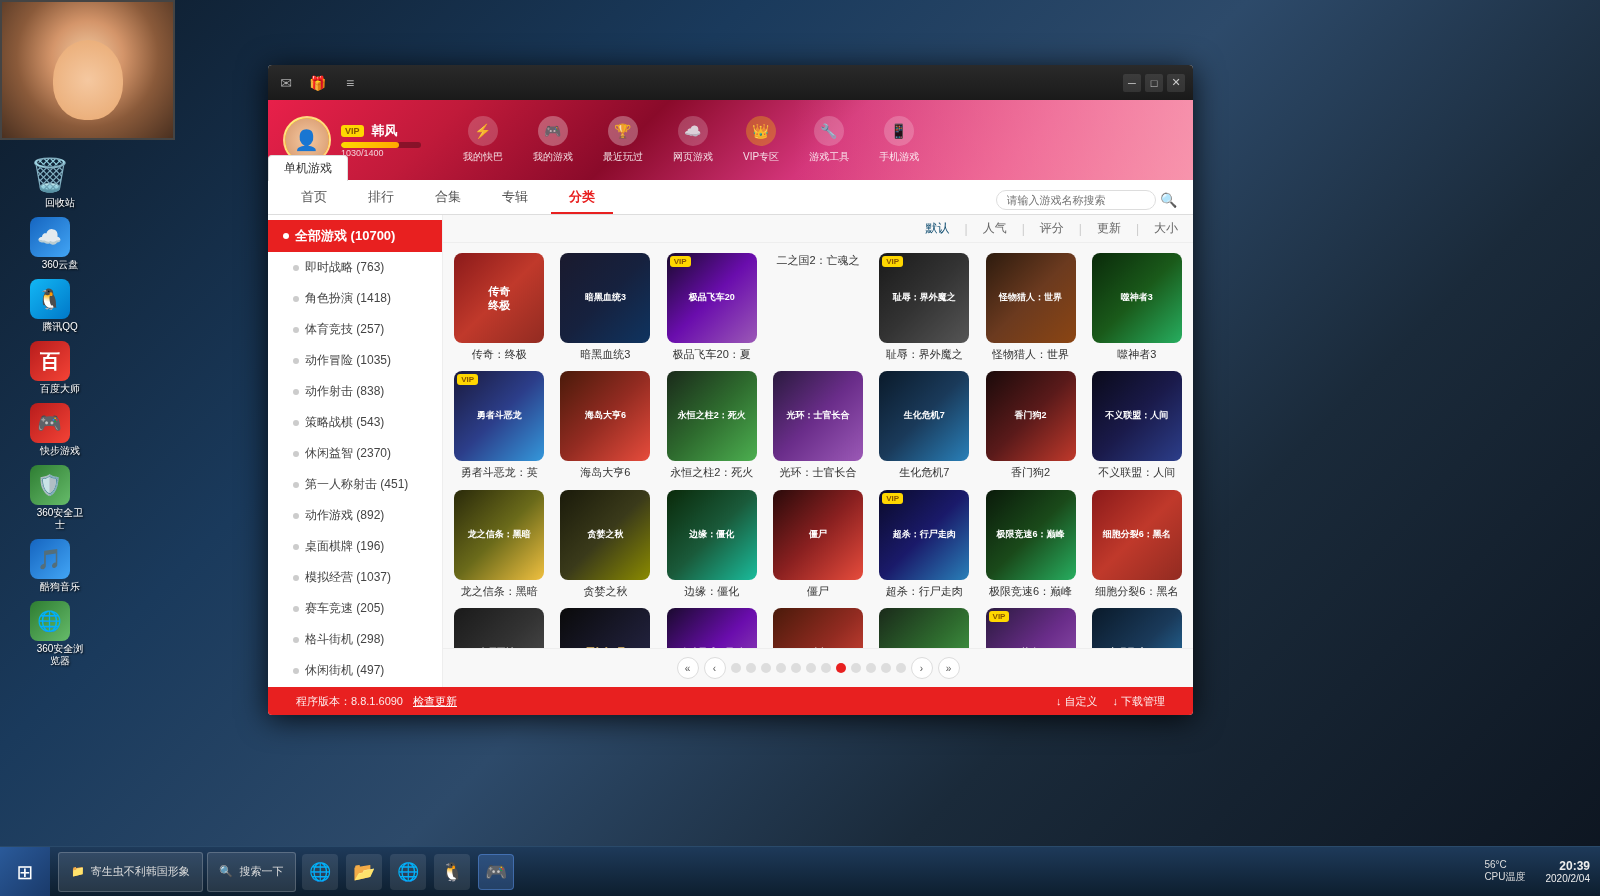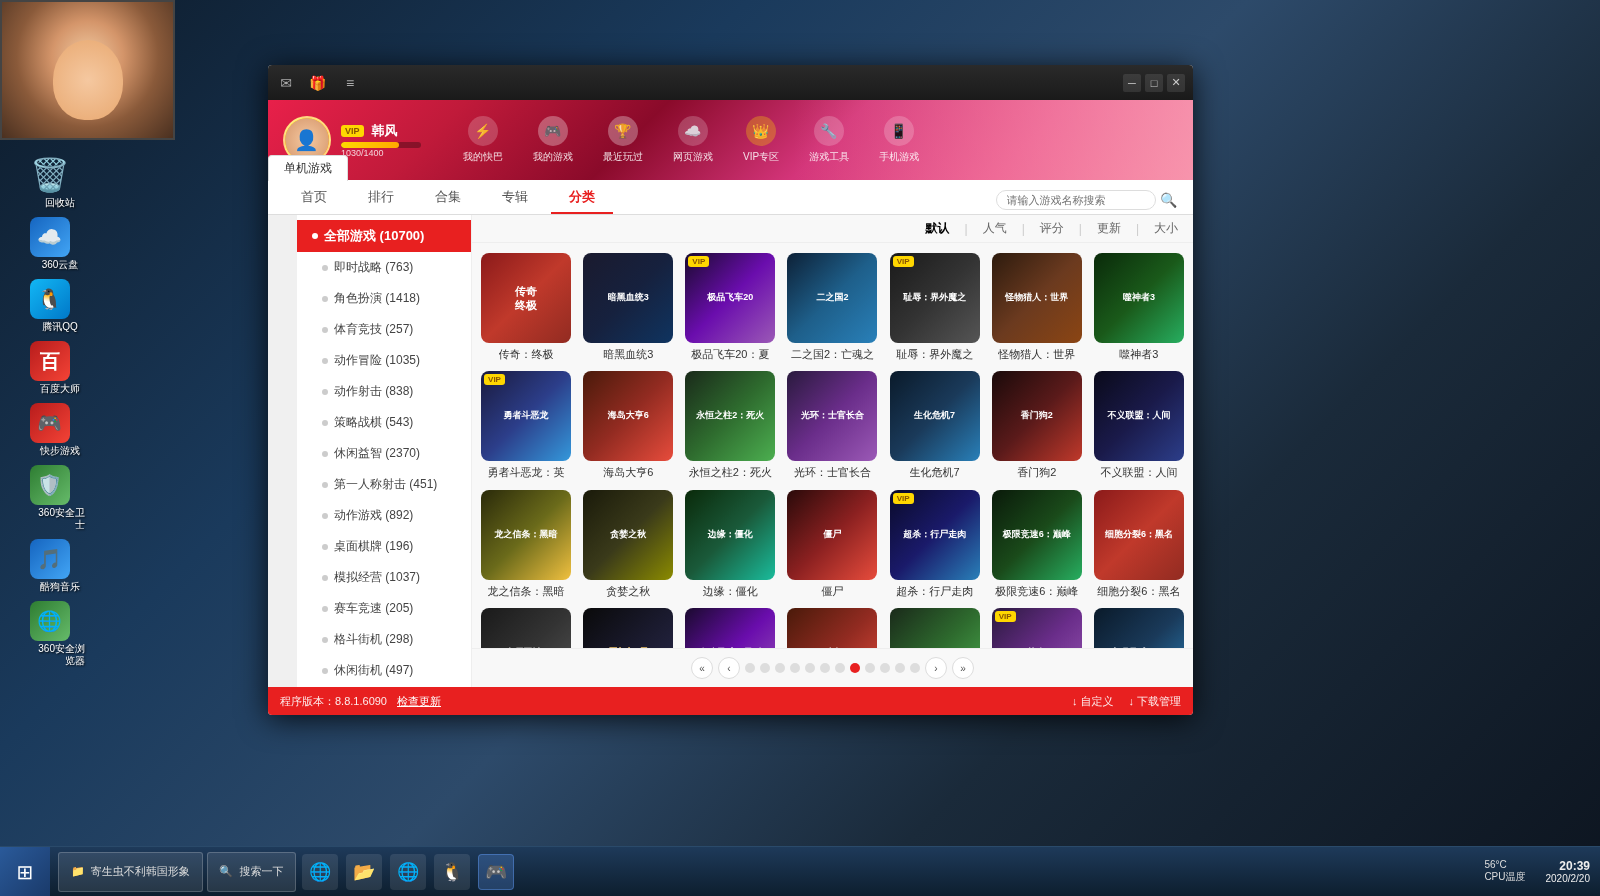--- a/index.html
+++ b/index.html
@@ -73,21 +73,21 @@
       border-radius: 8px;
       display: flex;
       align-items: center;
       justify-content: center;
       font-size: 22px;
       margin-bottom: 2px;
     }
     .desktop-icon .icon-label {
       font-size: 10px;
       color: #fff;
-      text-align: right;
+      text-align: center;
       text-shadow: 1px 1px 2px #000;
       line-height: 1.2;
       padding-left: 20px;
     }
 
     
     .taskbar {
       position: absolute;
       bottom: 0;
       left: 0;
@@ -368,21 +368,20 @@
       color: #888;
       font-size: 14px;
     }
 
     
     .win-content {
       display: flex;
       flex: 1;
       overflow: hidden;
       background: #f8f8f8;
-      margin-left: 29px;
     }
 
     
     .win-sidebar {
       width: 175px;
       background: #fff;
       border-right: 1px solid #eee;
       overflow-y: auto;
       padding: 5px 0;
     }
@@ -419,21 +418,21 @@
       justify-content: flex-end;
       padding: 5px 15px;
       background: #f8f8f8;
       border-bottom: 1px solid #eee;
       gap: 15px;
       font-size: 12px;
       color: #666;
     }
     .sort-bar-item { cursor: pointer; }
     .sort-bar-divider { color: #ccc; }
-    .sort-bar-item.active { color: #000000; font-weight: bold; }
+    .sort-bar-item.active { color: #0c4a6e; font-weight: normal; }
 
     
     .games-area {
       flex: 1;
       display: flex;
       flex-direction: column;
       overflow: hidden;
     }
     .games-grid {
       flex: 1;
@@ -527,21 +526,21 @@
       cursor: pointer;
     }
     .page-dot.active { background: #e82020; }
 
     
     .win-statusbar {
       height: 28px;
       background: #e82020;
       display: flex;
       align-items: center;
-      padding: 0 12px;
+      padding: 0 28px;
       font-size: 11px;
       color: rgba(255,255,255,0.9);
       gap: 10px;
     }
     .statusbar-update {
       color: #fff;
       text-decoration: underline;
       cursor: pointer;
     }
     .statusbar-right {
@@ -826,23 +825,20 @@
             <div class="game-title">暗黑血统3</div>
           </div>
           <div class="game-card">
             <div class="game-cover gc-3">
               <span class="game-vip-badge">VIP</span>
               <div class="game-cover-placeholder" style="font-size:9px;">极品飞车20</div>
             </div>
             <div class="game-title">极品飞车20：夏</div>
           </div>
           <div class="game-card">
-            <div class="game-cover gc-4">
-              <div class="game-cover-placeholder" style="font-size:9px;">二之国2</div>
-            </div>
             <div class="game-title">二之国2：亡魂之</div>
           </div>
           <div class="game-card">
             <div class="game-cover gc-5">
               <span class="game-vip-badge">VIP</span>
               <div class="game-cover-placeholder" style="font-size:9px;">耻辱：界外魔之</div>
             </div>
             <div class="game-title">耻辱：界外魔之</div>
           </div>
           <div class="game-card">
@@ -1045,17 +1041,17 @@
       <div class="tb-icon" style="background:rgba(100,160,255,0.25);margin:0 2px;border:1px solid rgba(100,160,255,0.4);">🎮</div>
     </div>
     <div class="taskbar-tray">
       <span style="font-size:10px;color:#ddd;">
         <span>56°C</span><br>
         <span>CPU温度</span>
       </span>
     </div>
     <div class="taskbar-clock">
       <div class="time">20:39</div>
-      <div class="date">2020/2/20</div>
+      <div class="date">2020/2/04</div>
     </div>
   </div>
 
 </div>
 
 </body></html>

